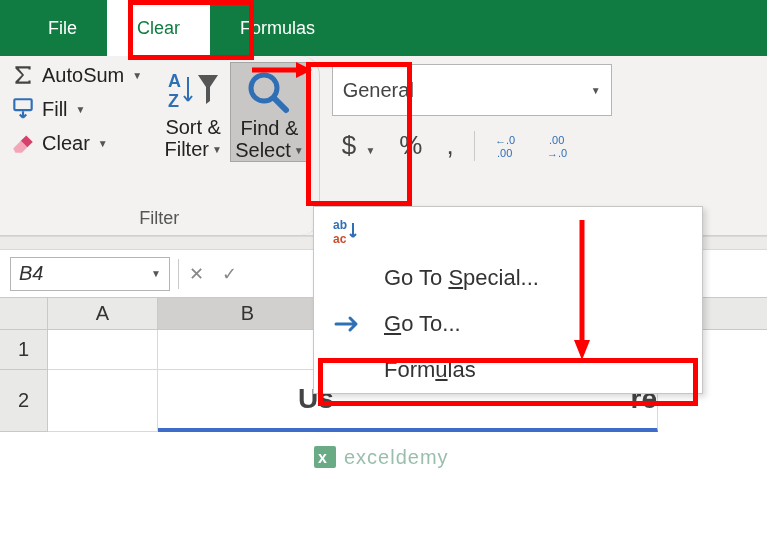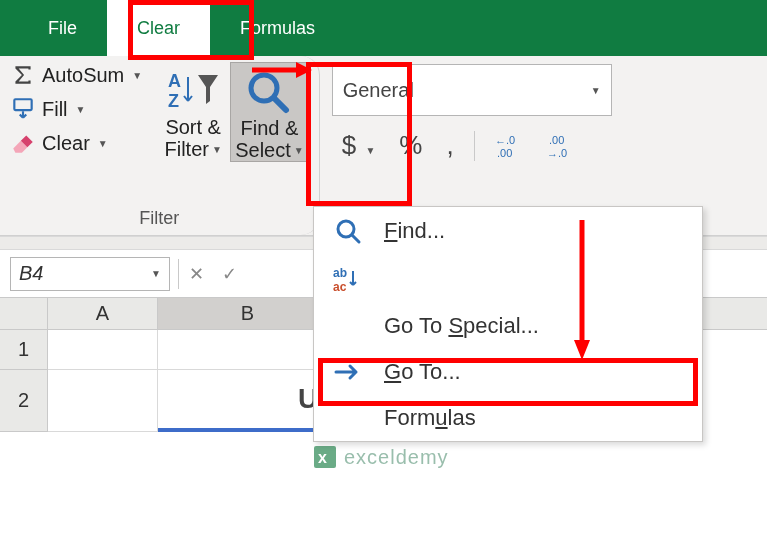--- a/index.html
+++ b/index.html
@@ -370,29 +370,20 @@
       <span>Us</span>
       <span style="width:380px;"></span>
       <span>re</span>
     </div>
   </div>
 </div>
 
 <div class="menu">
   <div class="menu-item">
     <span class="menu-icon-slot">
-      <svg width="28" height="28" viewBox="0 0 28 28">
-          <circle cx="12" cy="12" r="8" fill="none" stroke="#2f6fb5" stroke-width="3"></circle>
-          <line x1="18" y1="18" x2="25" y2="25" stroke="#2f6fb5" stroke-width="3" stroke-linecap="round"></line>
-        </svg>
-    </span>
-    <span><span class="ul">F</span>ind...</span>
-  </div>
-  <div class="menu-item">
-    <span class="menu-icon-slot">
       <svg width="30" height="28" viewBox="0 0 30 28">
         <text x="0" y="12" font-size="12" fill="#2f6fb5" font-weight="bold">ab</text>
         <text x="0" y="26" font-size="12" fill="#c94f2d" font-weight="bold">ac</text>
         <path d="M20 6v14m0 0l-3-3m3 3l3-3" stroke="#2f6fb5" stroke-width="2" fill="none"></path>
       </svg>
     </span>
   </div>
   <div class="menu-item">
     <span class="menu-icon-slot"></span>
     <span>Go To <span class="ul">S</span>pecial...</span>

